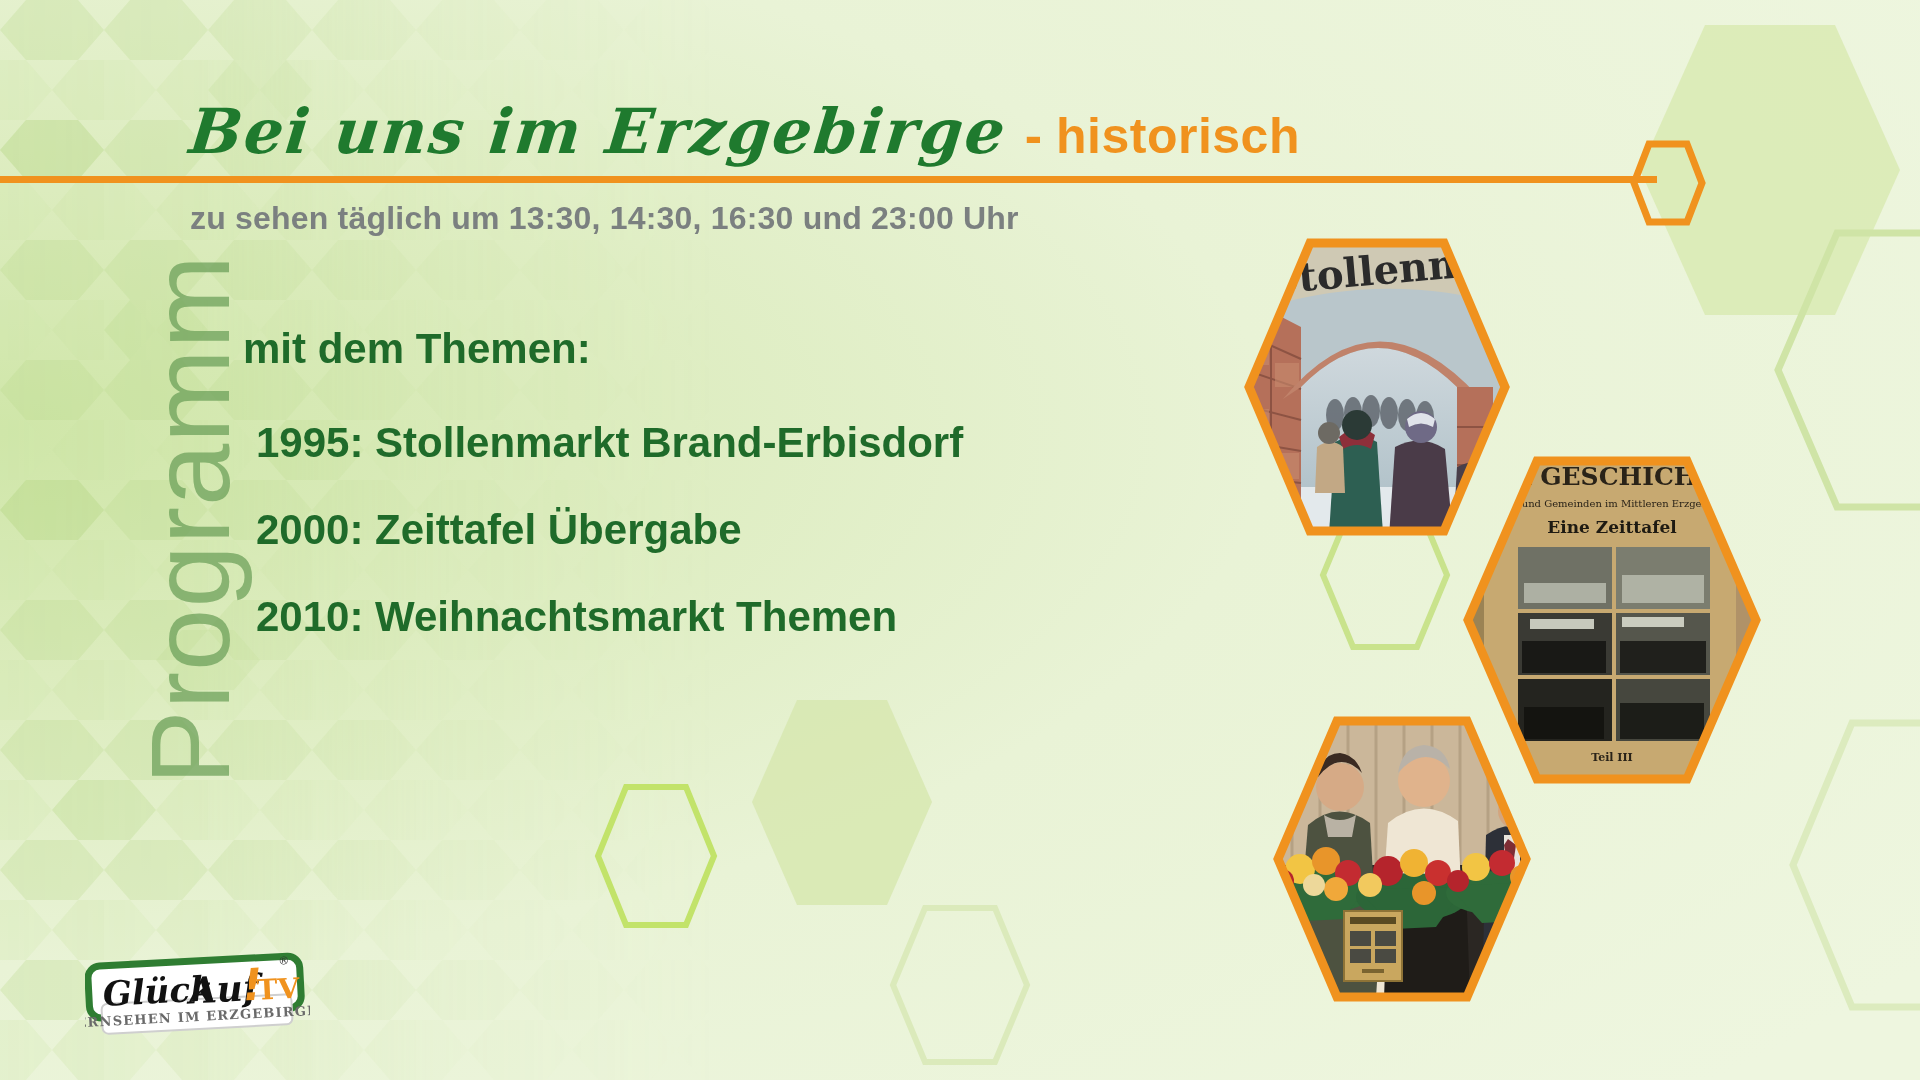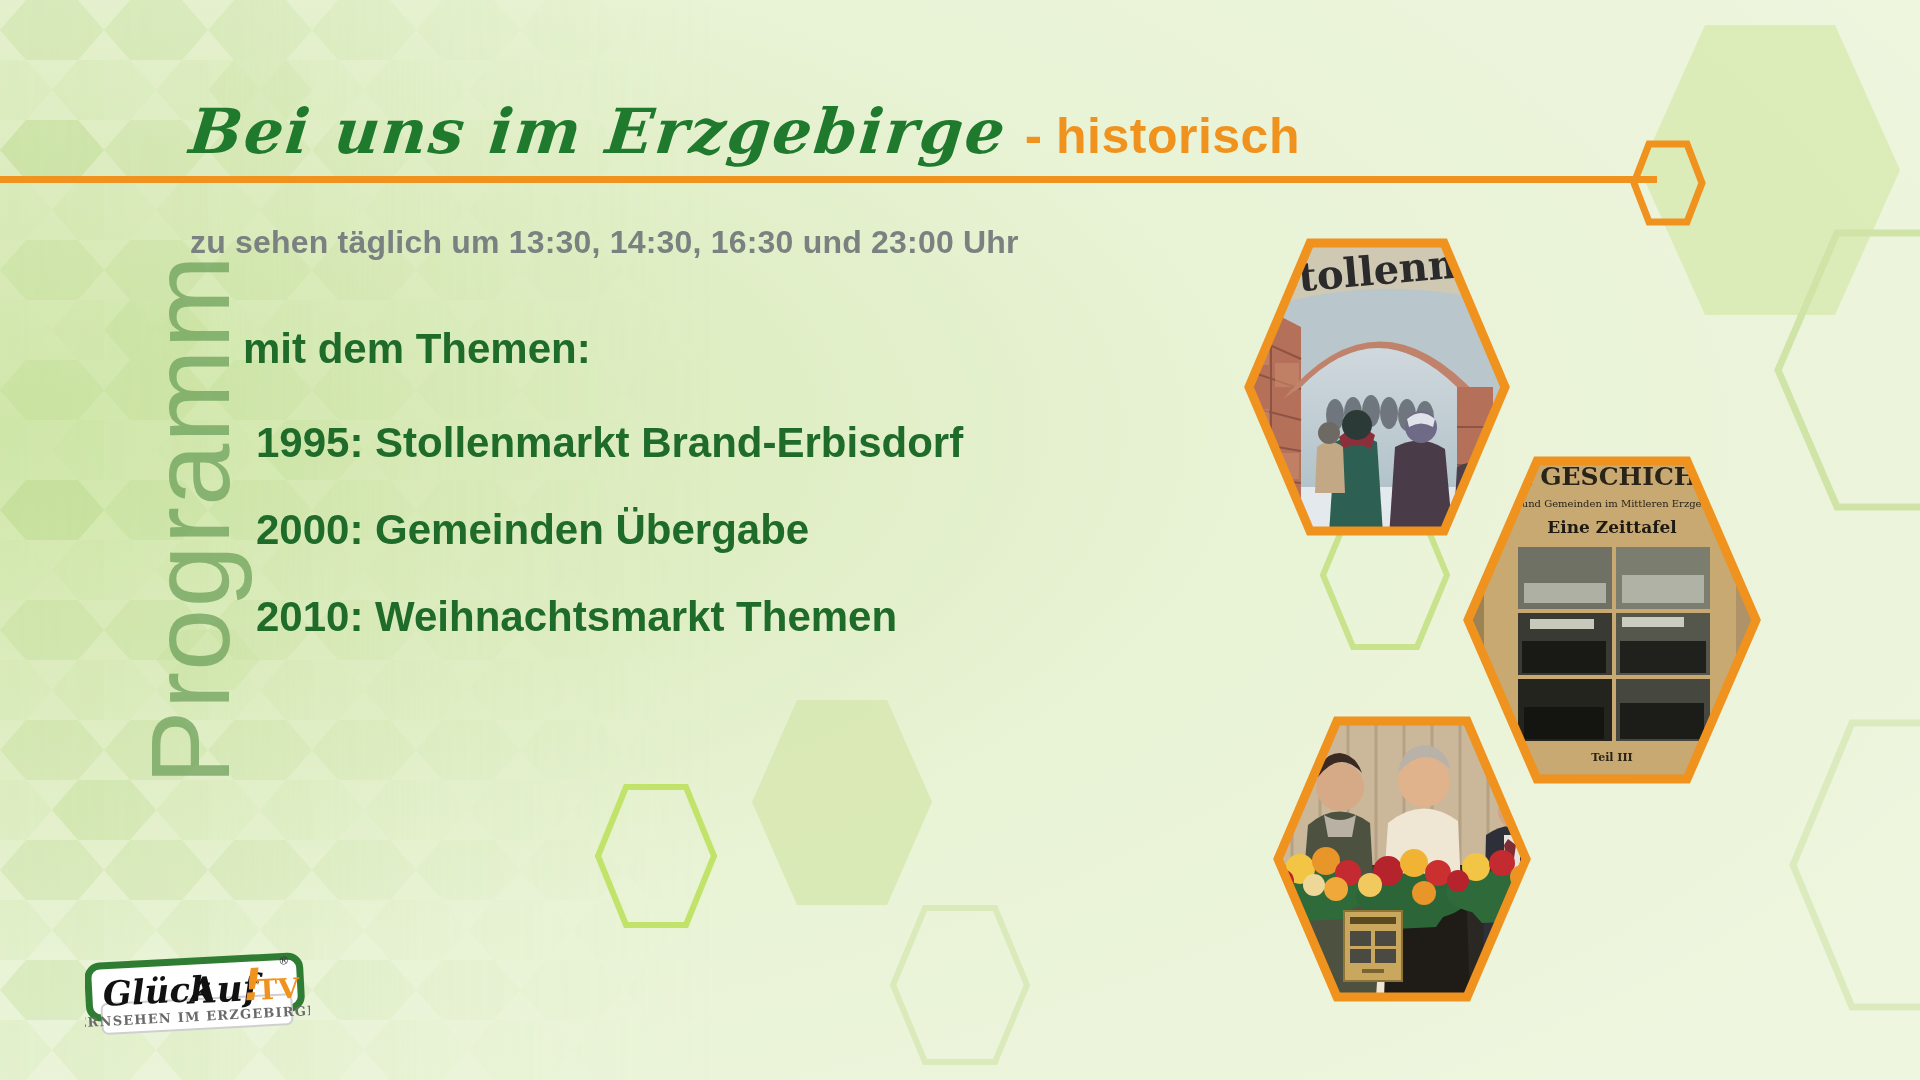--- a/index.html
+++ b/index.html
@@ -55,21 +55,20 @@
   .rule{
     position:absolute;left:0;top:176px;width:1657px;height:7px;
     background:#f0921e;
   }
   .rule-hex{position:absolute;left:1630px;top:140px;}
   .subtitle{
     position:absolute;left:190px;top:200px;white-space:nowrap;
     font-family:"Liberation Sans", sans-serif;
     font-weight:700;font-size:32px;color:#7b8080;
     letter-spacing:.2px;
-    margin-top:24px;
   }
 
   
   .vertical-label{
     position:absolute;left:-160px;top:455px;width:700px;
     transform:rotate(-90deg);transform-origin:center center;
     text-align:center;
     font-family:"Liberation Sans", sans-serif;
     font-weight:400;font-size:112px;
     color:rgba(106,158,88,.72);
@@ -181,21 +180,21 @@
   </div>
 
   <div class="subtitle">zu sehen täglich um 13:30, 14:30, 16:30 und 23:00 Uhr</div>
 
   <div class="vertical-label">Programm</div>
 
   <div class="content">
     <p class="lead">mit dem Themen:</p>
     <ul>
       <li>1995: Stollenmarkt Brand-Erbisdorf</li>
-      <li>2000: Gemeinden Übergabe</li>
+      <li>2000: Zeittafel Übergabe</li>
       <li>2010: Weihnachtsmarkt Themen</li>
     </ul>
   </div>
 
   <div class="photo-hex" style="left:1243px;top:237px;">
     <svg width="268" height="300" viewBox="0 0 268 300" xmlns="http://www.w3.org/2000/svg">
       <defs>
         <clipPath id="cp1">
             <polygon points="67,6 201,6 262,150 201,294 67,294 6,150"></polygon>
           </clipPath>

